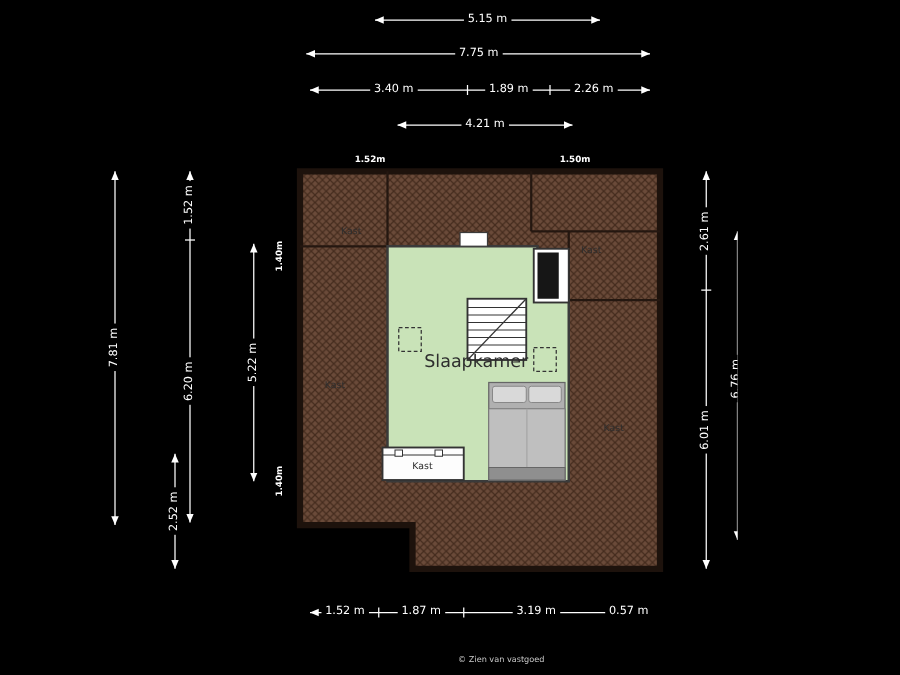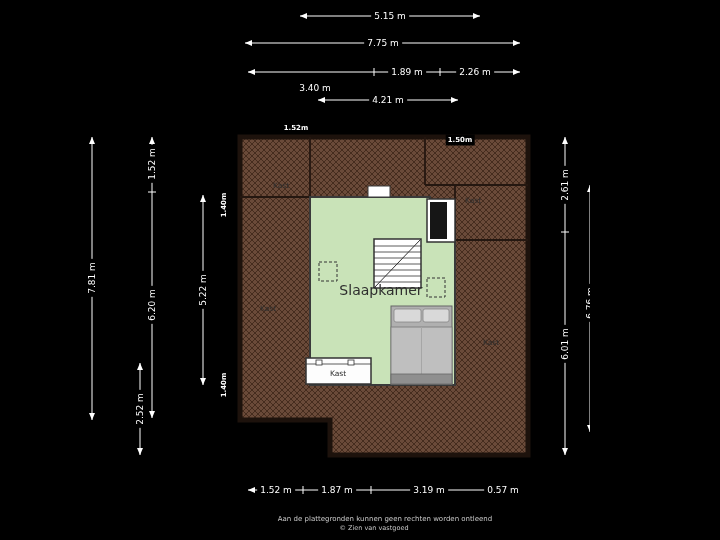--- a/index.html
+++ b/index.html
@@ -101,26 +101,26 @@
       <line x1="590" y1="185" x2="590" y2="432" marker-start="url(#as)" marker-end="url(#ae)"></line>
       <line x1="617" y1="137" x2="617" y2="455" marker-start="url(#as)" marker-end="url(#ae)"></line>
 
       <line x1="248" y1="490" x2="520" y2="490" marker-start="url(#as)" marker-end="url(#ae)"></line>
       <path d="M303,486 V494 M371,486 V494 M487,486 V494"></path>
     </g>
   </svg>
 
   <span class="lbl dim" style="left:390px;top:16px">5.15 m</span>
   <span class="lbl dim" style="left:383px;top:43px">7.75 m</span>
-  <span class="lbl dim" style="left:315px;top:88px">3.40 m</span>
+  <span class="lbl dim" style="left:315px;top:72px">3.40 m</span>
   <span class="lbl dim" style="left:407px;top:72px">1.89 m</span>
   <span class="lbl dim" style="left:475px;top:72px">2.26 m</span>
   <span class="lbl dim" style="left:388px;top:100px">4.21 m</span>
   <span class="lbl edge" style="left:296px;top:128px">1.52m</span>
-  <span class="lbl edge" style="left:460px;top:140px">1.50m</span>
+  <span class="lbl edge" style="left:460px;top:128px">1.50m</span>
 
   <span class="lbl dim v" style="left:92px;top:278px">7.81 m</span>
   <span class="lbl dim v" style="left:152px;top:164px">1.52 m</span>
   <span class="lbl dim v" style="left:152px;top:305px">6.20 m</span>
   <span class="lbl dim v" style="left:140px;top:409px">2.52 m</span>
   <span class="lbl dim v" style="left:203px;top:290px">5.22 m</span>
   <span class="lbl edge v" style="left:224px;top:205px">1.40m</span>
   <span class="lbl edge v" style="left:224px;top:385px">1.40m</span>
 
   <span class="lbl dim v" style="left:565px;top:185px">2.61 m</span>
@@ -133,16 +133,15 @@
   <span class="lbl dim" style="left:429px;top:490px">3.19 m</span>
   <span class="lbl dim" style="left:503px;top:490px">0.57 m</span>
 
   <span class="lbl room" style="left:381px;top:290px">Slaapkamer</span>
   <span class="lbl kast" style="left:281px;top:185px">Kast</span>
   <span class="lbl kast" style="left:473px;top:200px">Kast</span>
   <span class="lbl kast" style="left:268px;top:308px">Kast</span>
   <span class="lbl kast" style="left:491px;top:342px">Kast</span>
   <span class="lbl kast" style="left:338px;top:373px">Kast</span>
 
-  <span class="lbl foot1" style="left:385px;top:519px">Aan de plattegronden kunnen geen rechten worden ontleend</span>
-  <span class="lbl foot2" style="left:374px;top:528px">© Zien van vastgoed</span>
+  <span class="lbl foot2" style="left:401px;top:528px">© Zien van vastgoed</span>
 
 </div>
 
 </body></html>

